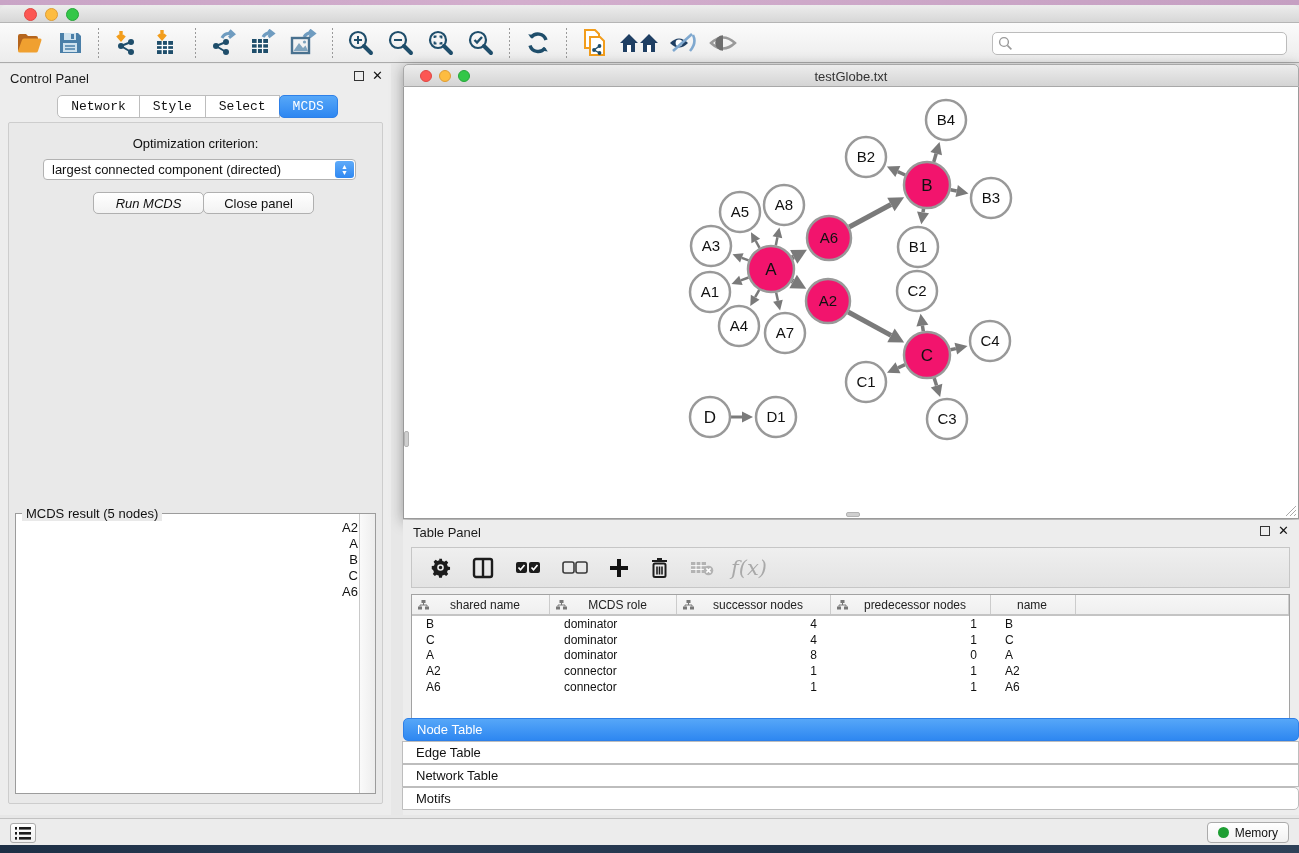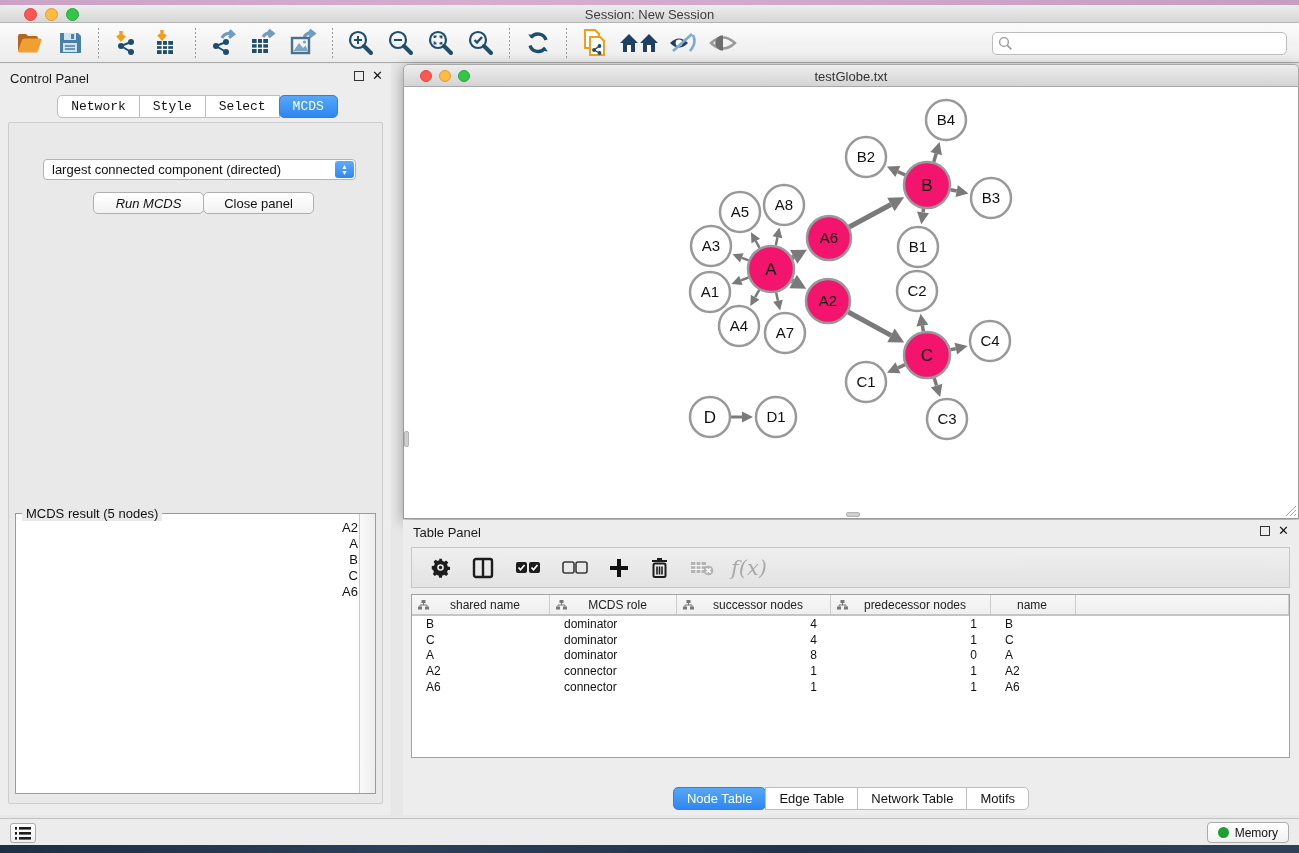--- a/index.html
+++ b/index.html
@@ -116,21 +116,21 @@
   .tgrid { display:grid; grid-template-columns:138px 127px 154px 160px 85px 1fr; }
   #table-head { background:linear-gradient(#f7f7f7,#efefef); border-bottom:2px solid #c4c4c4;
     height:21px; }
   .th { display:flex; align-items:center; border-right:1px solid #cccccc;
     font-size:12px; color:#222; position:relative; padding-left:6px; }
   .th .th-label { flex:1; text-align:center; padding-right:8px; }
   .trow { height:15.8px; align-items:center; }
   .td { font-size:12px; color:#111; padding:0 14px; white-space:nowrap; }
   .td.num { text-align:right; }
 
-  #tp-tabs { position:absolute; left:0; right:0; bottom:5px; justify-content:center; }
+  #tp-tabs { position:absolute; left:0; right:0; bottom:5px; justify-content:flex-end;flex-direction:column; }
 
   
   #status-bar { left:0; top:818px; width:1299px; height:27px; background:#ececec;
     border-top:1px solid #c2c2c2; }
   #list-btn { position:absolute; left:10px; top:4px; width:26px; height:20px;
     background:linear-gradient(#fff,#f0f0f0); border:1px solid #ababab; border-radius:3px;
     display:flex; align-items:center; justify-content:center; }
   #memory-btn { position:absolute; right:10px; top:3px; height:21px; padding:0 10px;
     background:linear-gradient(#fff,#f1f1f1); border:1px solid #ababab; border-radius:4px;
     display:flex; align-items:center; gap:6px; font-size:12px; color:#111; }
@@ -140,21 +140,20 @@
 <body>
 
 <div id="stage">
 
   <div class="abs" id="desktop-top"></div>
 
   <div class="abs" id="titlebar">
     <span class="tl r" style="left:24px"></span>
     <span class="tl y" style="left:45px"></span>
     <span class="tl g" style="left:66px"></span>
-    <div class="title">Session: New Session</div>
   </div>
 
   <div class="abs" id="toolbar">
     <span class="tbtn">
       <svg width="28" height="26" viewBox="0 0 28 26">
           <path d="M2 21 L2 6 q0-2 2-2 l6 0 2 2 8 0 q2 0 2 2 l0 2" fill="#b5651d"></path>
           <path d="M2 21 L6 10 q.5-1.5 2-1.5 l16 0 q2 0 1.4 2 L22 21 q-.5 1.5-2 1.5 L4 22.5 q-2 0-2-1.5z" fill="#f0a030"></path>
         </svg>
     </span>
     <span class="tbtn">
@@ -311,20 +310,21 @@
       <span class="float-ic"></span>
       <span class="close-ic">✕</span>
     </div>
     <div class="seg-tabs" id="cp-tabs">
         <div class="seg">Network</div>
         <div class="seg">Style</div>
         <div class="seg">Select</div>
         <div class="seg active">MCDS</div>
       </div>
     <div id="cp-box">
+      <div id="opt-label">Optimization criterion:</div>
       <div id="opt-select">
         <span>largest connected component (directed)</span>
         <span class="stepper">
             <span>▲</span>
             <span>▼</span>
           </span>
       </div>
       <div class="mac-btn" id="run-btn">Run MCDS</div>
       <div class="mac-btn" id="close-btn">Close panel</div>
       <div id="mcds-field">

